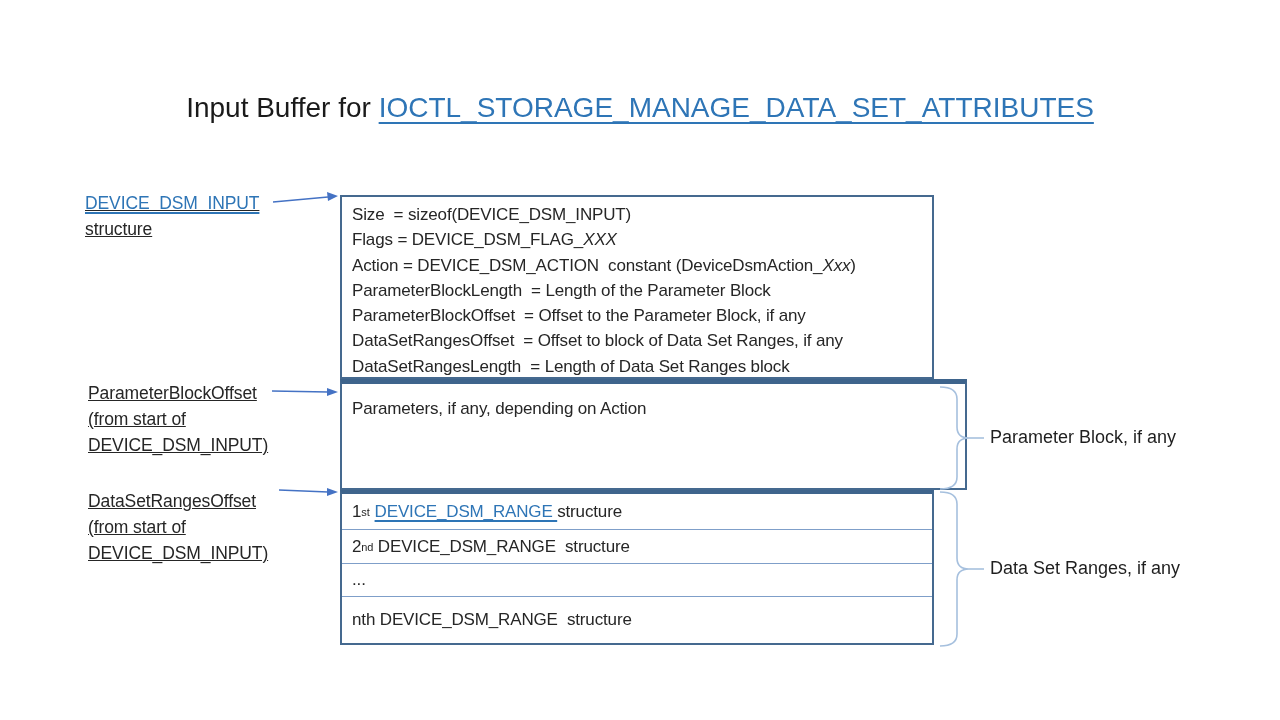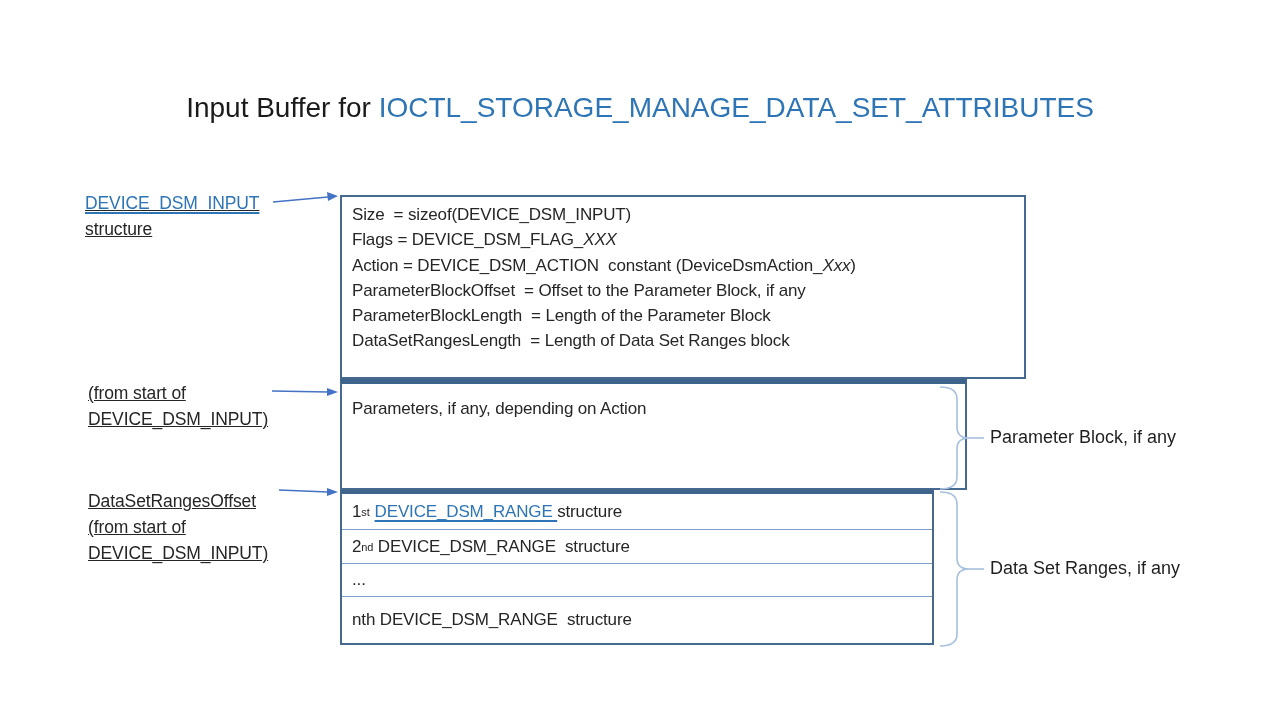--- a/index.html
+++ b/index.html
@@ -8,35 +8,35 @@
     font-family:"Liberation Sans", sans-serif; color:#262626; overflow:hidden;
   }
   .pre { white-space:pre-wrap; }
 
   
   .title {
     position:absolute; top:92px; left:0; width:1280px; text-align:center;
     font-size:28px; color:#1a1a1a; white-space:nowrap;
   }
   .title .tlink {
-    color:#2E75B6; text-decoration-thickness:2px;
+    color:#2E75B6; text-decoration:underline; text-decoration-thickness:2px;
     text-underline-offset:5px; cursor:pointer;
   }
 
   
   .lbl { position:absolute; font-size:17.5px; line-height:26px; letter-spacing:-0.1px; }
   .lbl .l-line { display:block; white-space:nowrap;text-decoration:underline; }
   .link {
     color:#2E75B6; text-decoration:underline; text-decoration-thickness:1.5px;
     text-underline-offset:3px; cursor:pointer;
   }
 
   
   .box { position:absolute; box-sizing:border-box; background:#ffffff; border:2px solid #45698F; }
-  .box1 { left:340px; top:195px; width:686px; height:184px; padding:5px 6px 0 10px; }
+  .box1 { left:340px; top:195px; width:594px; height:184px; padding:5px 6px 0 10px; }
   .box1 .bline { font-size:17px; line-height:25.3px; letter-spacing:-0.15px; white-space:pre-wrap; }
   .box1 .it { font-style:italic; }
   .box2 { left:340px; top:379px; width:627px; height:111px; border-top:5px solid #3E648C; padding:15px 6px 0 10px; }
   .box2 .bline { font-size:17px; letter-spacing:-0.15px; white-space:pre-wrap; }
   .box3 { left:340px; top:490px; width:594px; height:155px; border-top:4px solid #3E648C; padding:0; display:flex; flex-direction:column; }
   .rrow { display:flex; align-items:center; padding-left:10px; font-size:17px; letter-spacing:-0.15px; box-sizing:border-box; }
   .rrow.sep { border-bottom:1px solid #7F9FC9; }
   .rrow sup { font-size:11px; line-height:0; vertical-align:super; }
   .rrow .rlink { margin-left:5px; white-space:pre; }
 
@@ -54,36 +54,38 @@
   <div class="title">
     <span class="pre">Input Buffer for </span><a class="tlink">IOCTL_STORAGE_MANAGE_DATA_SET_ATTRIBUTES</a>
   </div>
 
   <div class="lbl" style="left:85px; top:190px;">
     <span class="l-line"><a class="link">DEVICE_DSM_INPUT</a></span>
     <span class="l-line">structure</span>
   </div>
 
   <div class="lbl" style="left:88px; top:380px;">
+    <span class="l-line">ParameterBlockOffset</span>
     <span class="l-line">(from start of</span>
     <span class="l-line">DEVICE_DSM_INPUT)</span>
   </div>
 
   <div class="lbl" style="left:88px; top:488px;">
     <span class="l-line">DataSetRangesOffset</span>
     <span class="l-line">(from start of</span>
     <span class="l-line">DEVICE_DSM_INPUT)</span>
   </div>
 
   <div class="box box1">
     <div class="bline">Size  = sizeof(DEVICE_DSM_INPUT)</div>
     <div class="bline"><span class="pre">Flags = DEVICE_DSM_FLAG_</span><span class="it">XXX</span></div>
     <div class="bline"><span class="pre">Action = DEVICE_DSM_ACTION  constant (DeviceDsmAction_</span><span class="it">Xxx</span><span>)</span></div>
+    <div class="bline">ParameterBlockLength  = Length of the Parameter Block</div>
     <div class="bline">ParameterBlockOffset  = Offset to the Parameter Block, if any</div>
-    <div class="bline">ParameterBlockLength  = Length of the Parameter Block</div>
+    <div class="bline">DataSetRangesOffset  = Offset to block of Data Set Ranges, if any</div>
     <div class="bline">DataSetRangesLength  = Length of Data Set Ranges block</div>
   </div>
 
   <div class="box box2">
     <div class="bline">Parameters, if any, depending on Action</div>
   </div>
 
   <div class="box box3">
     <div class="rrow sep" style="height:36px;">
       <span>1</span>

